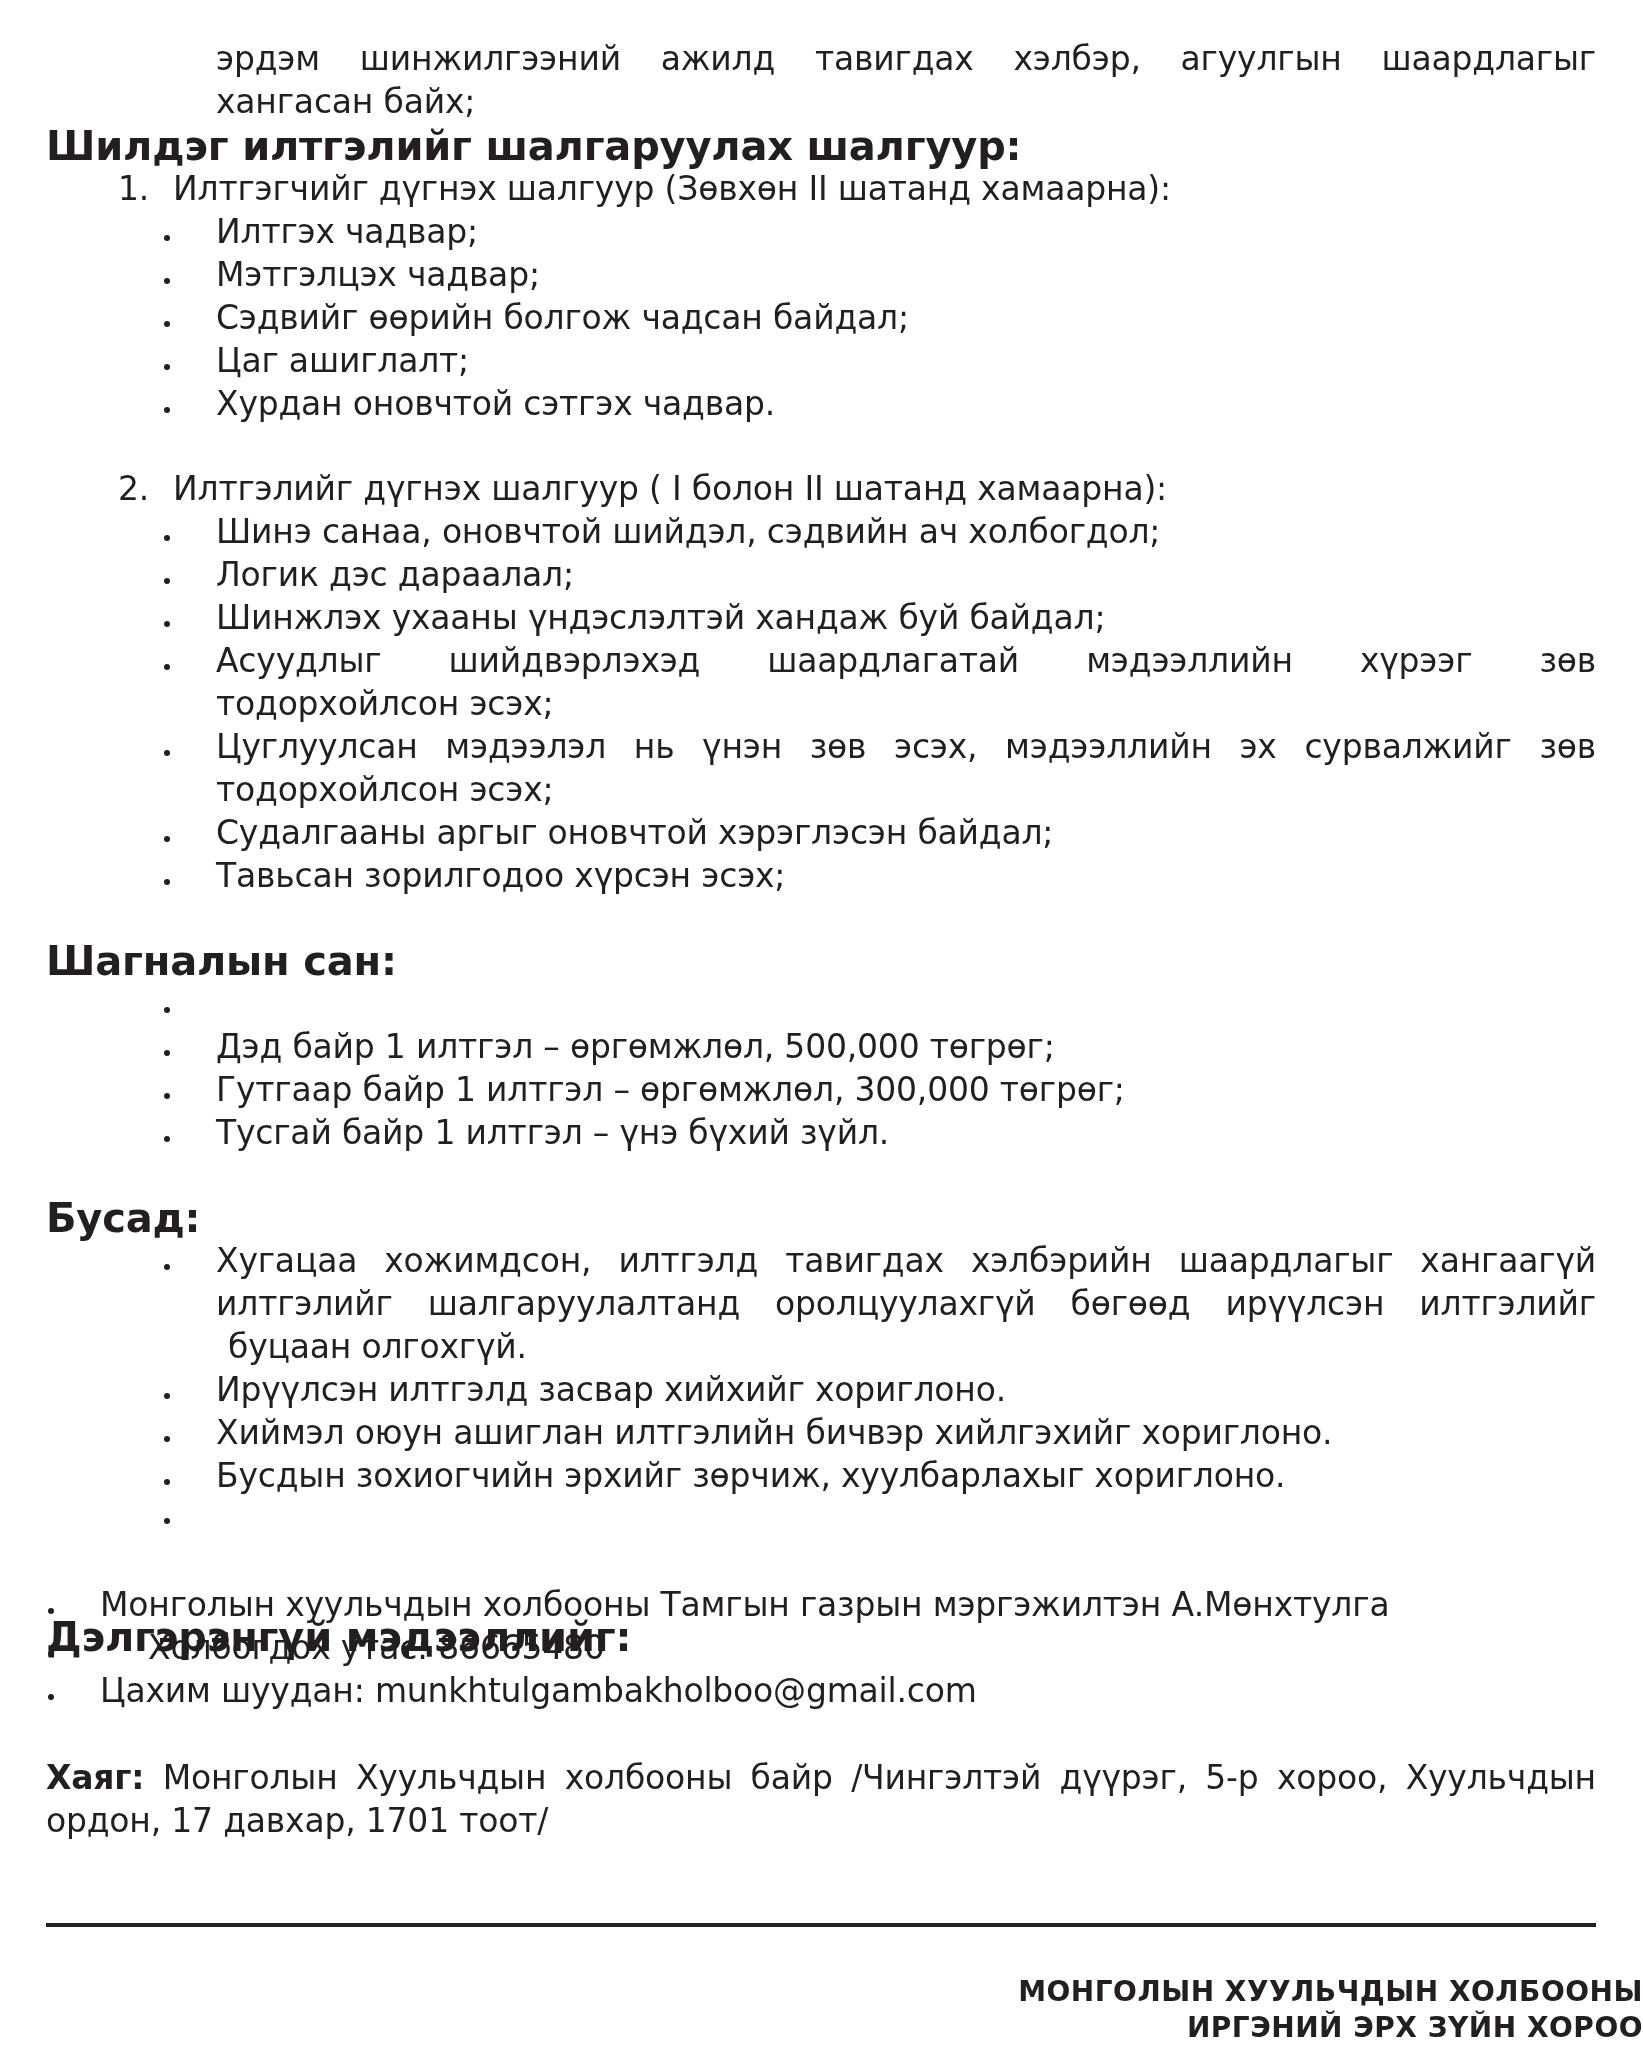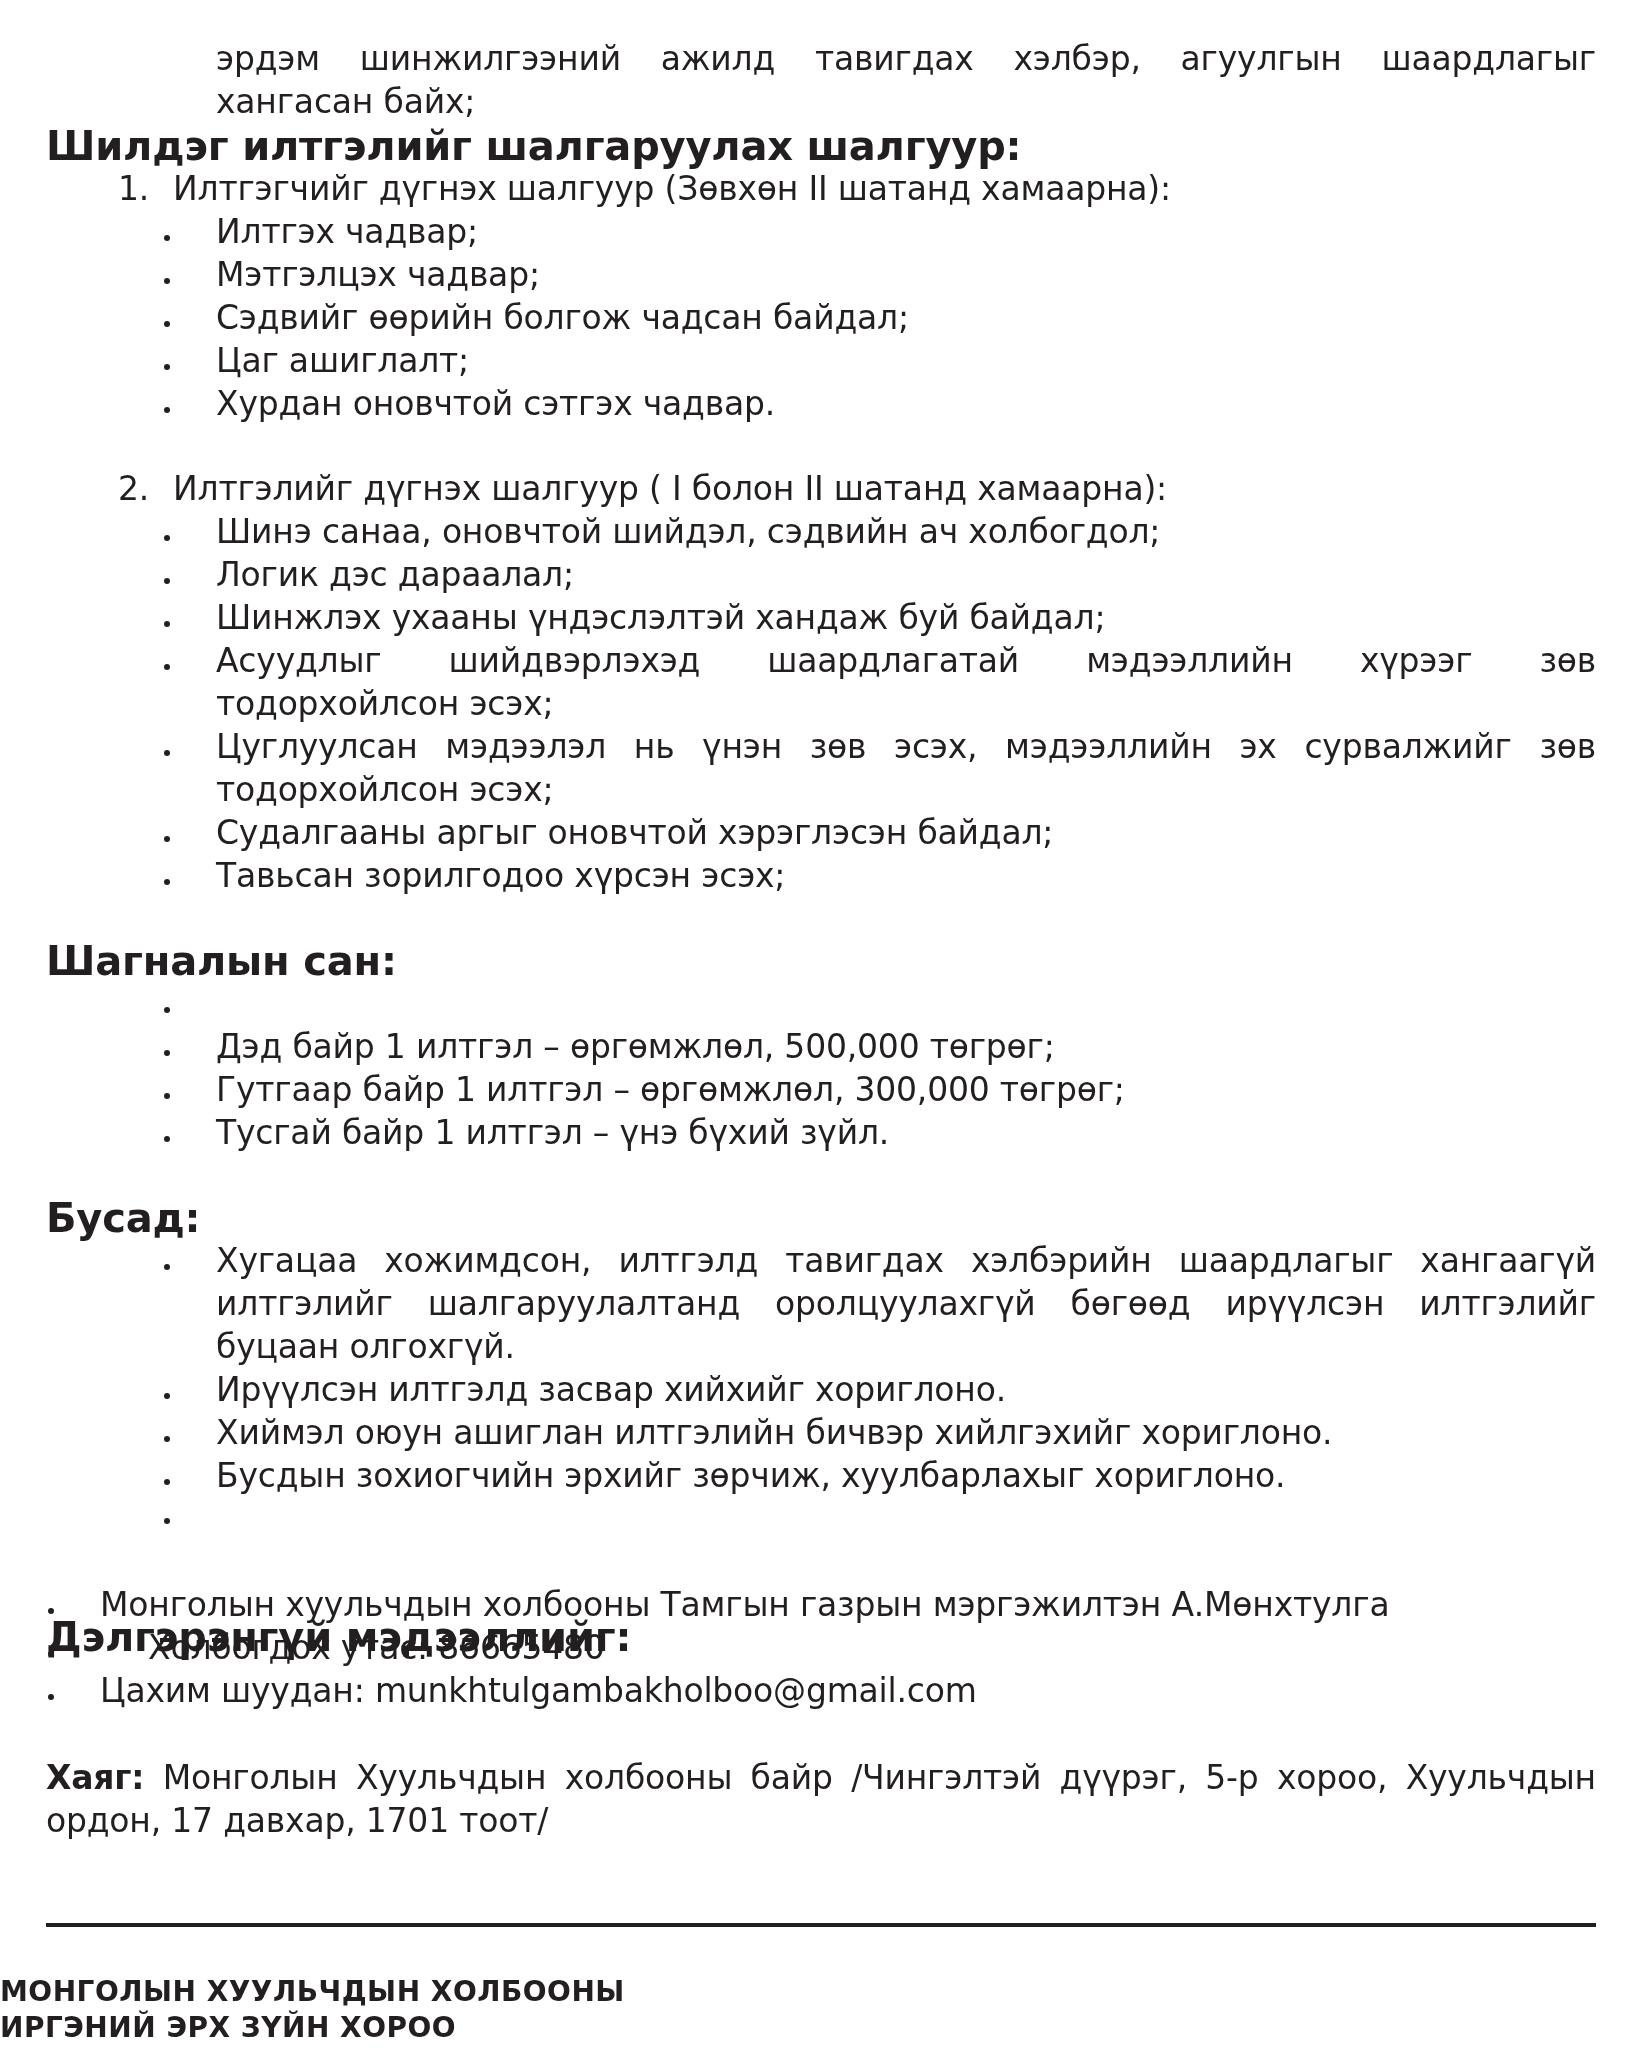--- a/index.html
+++ b/index.html
@@ -20,21 +20,21 @@
   .heading { font-weight: bold; font-size: 40px; left: 46px; }
   .bullet-dot {
     position: absolute; width: 6px; height: 6px; border-radius: 50%;
     background: #231f20;
   }
   .rule {
     position: absolute; left: 46px; width: 1550px; top: 1923px; height: 4px;
     background: #231f20;
   }
   .footer-line {
-    position: absolute; left: 0; width: 1643px; text-align: left;
+    position: absolute; left: 0; width: 1643px; text-align: right;
     font-weight: bold; font-size: 28px; letter-spacing: 0.5px;
   }
 </style>
 </head>
 <body>
 
 <div class="page">
 
   <div class="line justify" style="left:216px; top:38px; width:1380px;">эрдэм шинжилгээний ажилд тавигдах хэлбэр, агуулгын шаардлагыг</div>
   <div class="line" style="left:216px; top:81px;">хангасан байх;</div>
@@ -81,21 +81,21 @@
   <div class="line" style="left:216px; top:1026px;">Дэд байр 1 илтгэл – өргөмжлөл, 500,000 төгрөг;</div>
   <span class="bullet-dot" style="left:164px; top:1093px;"></span>
   <div class="line" style="left:216px; top:1069px;">Гутгаар байр 1 илтгэл – өргөмжлөл, 300,000 төгрөг;</div>
   <span class="bullet-dot" style="left:164px; top:1136px;"></span>
   <div class="line" style="left:216px; top:1112px;">Тусгай байр 1 илтгэл – үнэ бүхий зүйл.</div>
 
   <div class="line heading" style="top:1197px;">Бусад:</div>
   <span class="bullet-dot" style="left:164px; top:1264px;"></span>
   <div class="line justify" style="left:216px; top:1240px; width:1380px;">Хугацаа хожимдсон, илтгэлд тавигдах хэлбэрийн шаардлагыг хангаагүй</div>
   <div class="line justify" style="left:216px; top:1283px; width:1380px;">илтгэлийг шалгаруулалтанд оролцуулахгүй бөгөөд ирүүлсэн илтгэлийг</div>
-  <div class="line" style="left:216px; top:1326px;">буцаан олгохгүй.</div>
+  <div class="line" style="left:228px; top:1326px;">буцаан олгохгүй.</div>
   <span class="bullet-dot" style="left:164px; top:1393px;"></span>
   <div class="line" style="left:216px; top:1369px;">Ирүүлсэн илтгэлд засвар хийхийг хориглоно.</div>
   <span class="bullet-dot" style="left:164px; top:1436px;"></span>
   <div class="line" style="left:216px; top:1412px;">Хиймэл оюун ашиглан илтгэлийн бичвэр хийлгэхийг хориглоно.</div>
   <span class="bullet-dot" style="left:164px; top:1479px;"></span>
   <div class="line" style="left:216px; top:1455px;">Бусдын зохиогчийн эрхийг зөрчиж, хуулбарлахыг хориглоно.</div>
   <span class="bullet-dot" style="left:164px; top:1518px;"></span>
 
   <div class="line heading" style="top:1616px;">Дэлгэрэнгүй мэдээллийг:</div>
   <span class="bullet-dot" style="left:48px; top:1608px;"></span>

